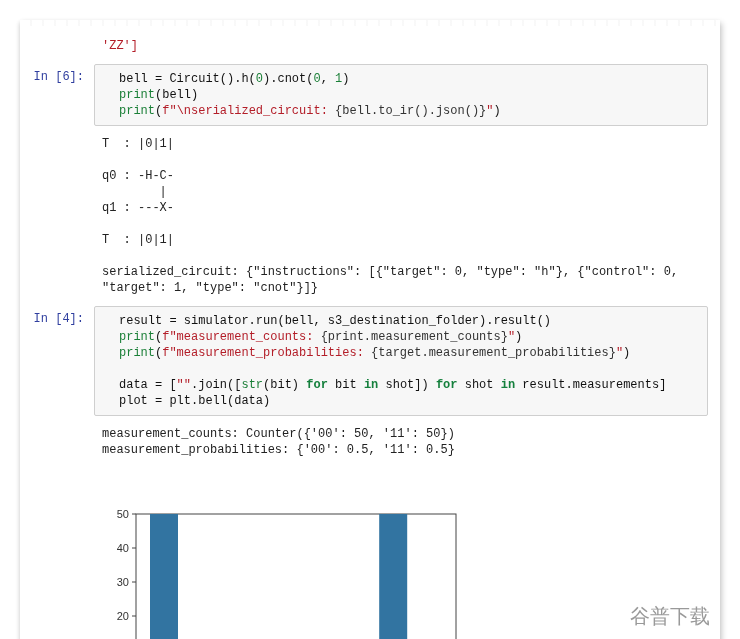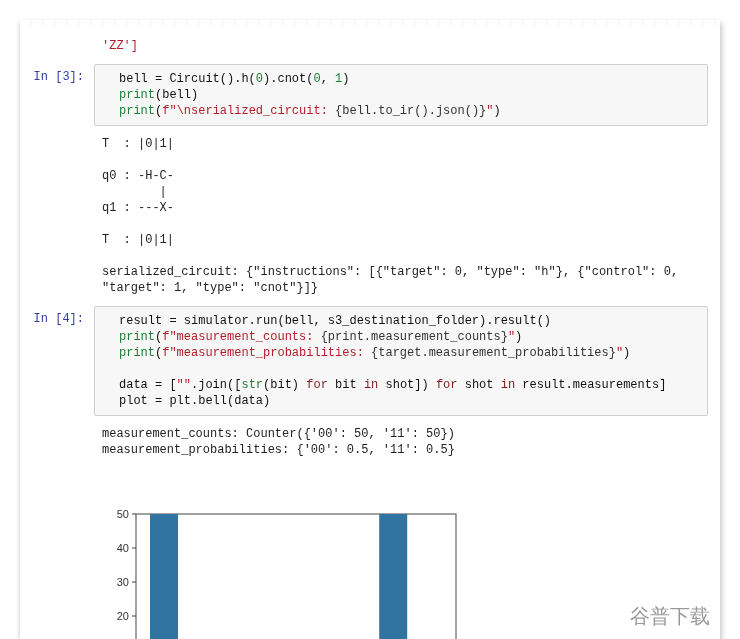--- a/index.html
+++ b/index.html
@@ -43,21 +43,21 @@
     flex: 1;
     padding: 4px 8px;
     line-height: 16px;
     white-space: pre-wrap;
     word-break: break-word;
     color: #222;
   }
   .tok-fn { color: #1a7f37; }  
   .tok-str { color: #b31d28; } 
   .tok-num { color: #1a7f37; }
-  .tok-kw { color: #7f1d1d; font-weight: normal; text-align: right; }
+  .tok-kw { color: #15803d; font-weight: bold; text-align: right; }
   .tok-var { color: #111; }
   .tok-fexpr { color: #333; }
   .chart {
     margin: 2px 0 8px 0;
   }
   .chart-svg {
     display: block;
   }
   .axis-tick { font-size: 11px; fill: #333; font-family: sans-serif; }
   .axis-line { stroke: #444; stroke-width: 1; }
@@ -92,21 +92,21 @@
 <div class="shadow-wrap">
 <div class="torn-top"></div>
 <div class="page">
 
   <div class="cell">
     <div class="prompt"></div>
     <div class="output-area"><span class="tok-str">'ZZ']</span></div>
   </div>
 
   <div class="cell">
-    <div class="prompt">In [3]:</div>
+    <div class="prompt">In [6]:</div>
     <div class="input-area"><span class="tok-var">bell = Circuit().h(</span><span class="tok-num">0</span><span class="tok-var">).cnot(</span><span class="tok-num">0</span><span class="tok-var">, </span><span class="tok-num">1</span><span class="tok-var">)</span>
 <span class="tok-fn">print</span><span class="tok-var">(bell)</span>
 <span class="tok-fn">print</span><span class="tok-var">(</span><span class="tok-str">f"</span><span class="tok-str">\n</span><span class="tok-str">serialized_circuit: </span><span class="tok-fexpr">{bell.to_ir().json()}</span><span class="tok-str">"</span><span class="tok-var">)</span></div>
   </div>
 
   <div class="cell">
     <div class="prompt"></div>
     <div class="output-area">T  : |0|1|
 
 q0 : -H-C-

